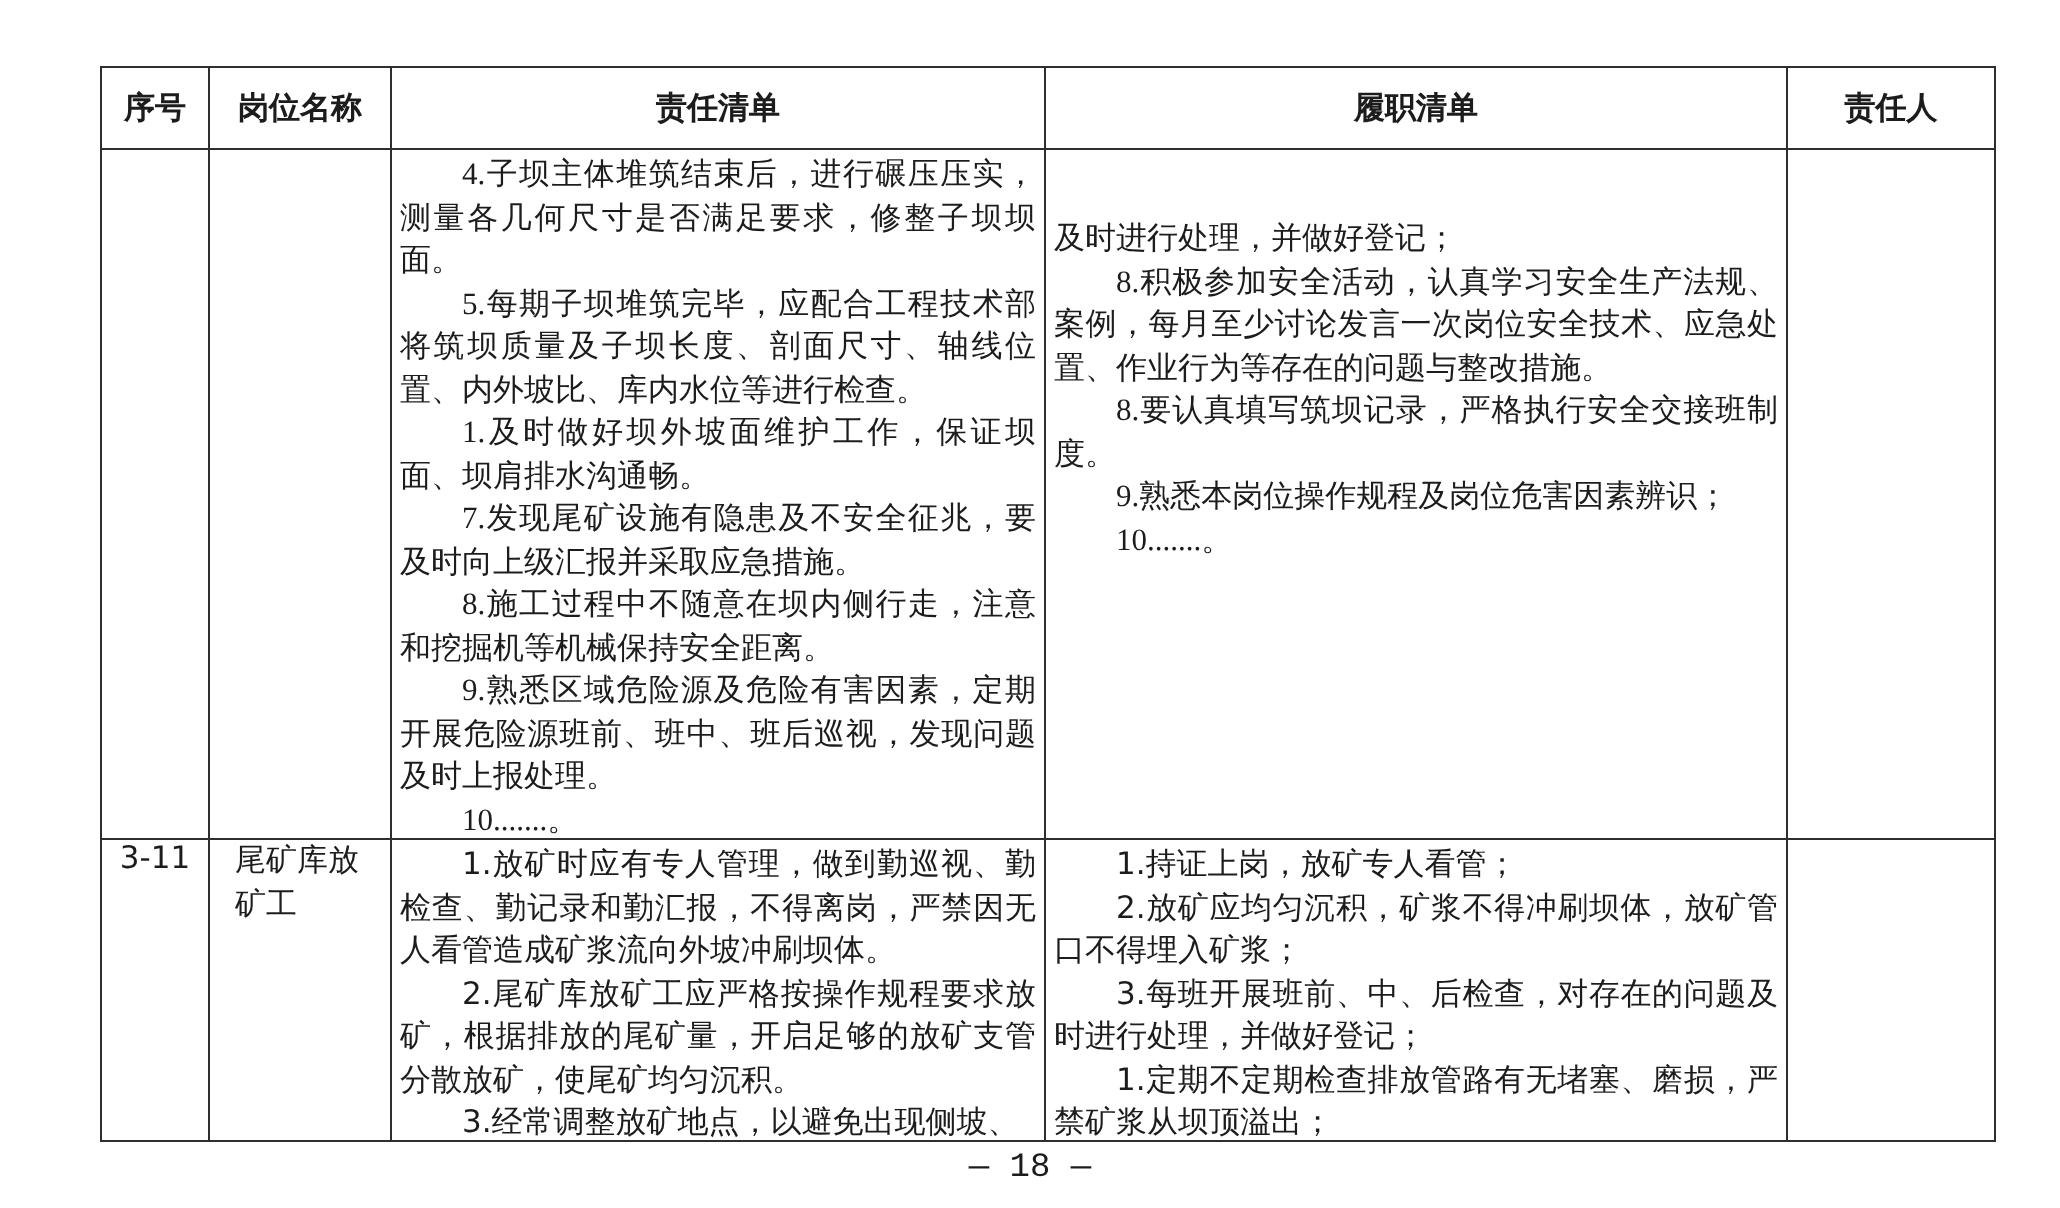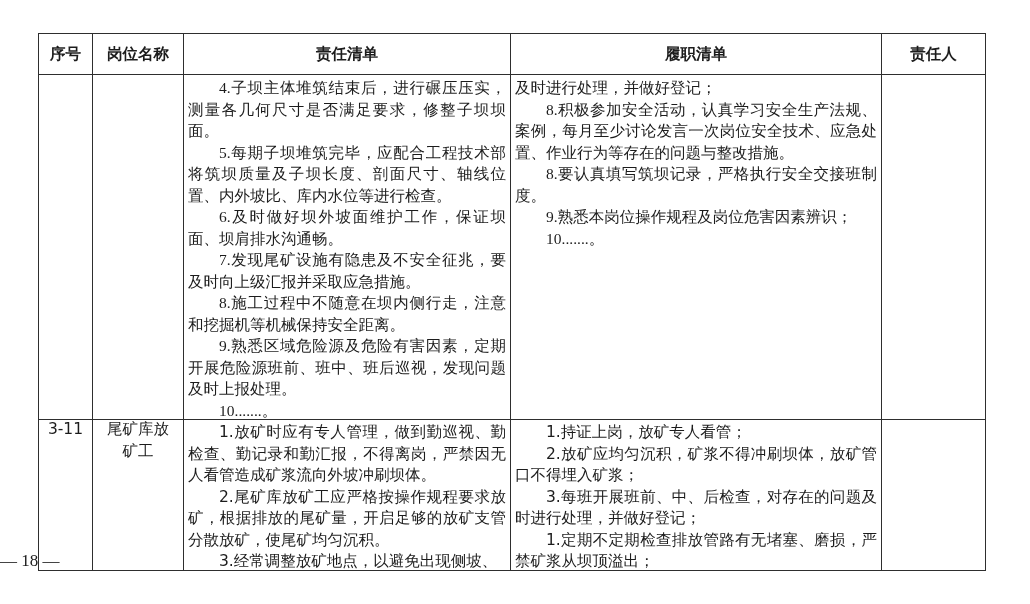--- a/index.html
+++ b/index.html
@@ -7,21 +7,21 @@
     width: 1030px;
     height: 604px;
     background: #ffffff;
     position: relative;
     overflow: hidden;
     font-family: "DejaVu Sans", sans-serif;
     color: #1c1c1c;
   }
   .duty-table {
     position: absolute;
-    left: 38px;
+    left: 50px;
     top: 33px;
     width: 947px;
     border-collapse: collapse;
     table-layout: fixed;
   }
   .duty-table th, .duty-table td {
     border: 1px solid #2e2e2e;
     padding: 0;
     font-size: 15.5px;
     vertical-align: top;
@@ -43,34 +43,34 @@
     padding: 2px 4px;
     line-height: 21.5px;
     text-align: justify;
   }
   .row-1 .cell-text { height: 340px; overflow: hidden; }
   .row-2 .cell-text { height: 146px; overflow: hidden; }
   .cell-text p {
     margin: 0;
     text-indent: 2em;
   }
-  .cell-text p.no-indent { text-indent: 0; }
+  .cell-text p.no-indent { text-indent: 0; margin-top: 32px; }
   .pos-inner {
     width: 4.2em;
     margin: 0 auto;
     line-height: 21.5px;
-    text-align: center;
-    font-family: Liberation Mono, monospace;
+    text-align: left;
   }
   .page-footer {
     position: absolute;
     left: 0;
-    top: 551px;
+    top: 575px;
     width: 1030px;
-    font-family: Liberation Serif, serif;
+    text-align: center;
+    font-family: Liberation Mono, monospace;
     font-size: 17px;
     color: #1c1c1c;
   }
 </style>
 </head>
 <body>
 
 <table class="duty-table">
   <colgroup>
     <col style="width:54px">
@@ -91,21 +91,21 @@
   <tbody>
     <tr class="row-1">
       <td class="c-seq"></td>
       <td class="c-pos">
         <div class="pos-inner"></div>
       </td>
       <td>
         <div class="cell-text">
           <p>4.子坝主体堆筑结束后，进行碾压压实，测量各几何尺寸是否满足要求，修整子坝坝面。</p>
           <p>5.每期子坝堆筑完毕，应配合工程技术部将筑坝质量及子坝长度、剖面尺寸、轴线位置、内外坡比、库内水位等进行检查。</p>
-          <p>6.及时做好坝外坡面维护工作，保证坝面、坝肩排水沟通畅。</p>
+          <p>1.及时做好坝外坡面维护工作，保证坝面、坝肩排水沟通畅。</p>
           <p>7.发现尾矿设施有隐患及不安全征兆，要及时向上级汇报并采取应急措施。</p>
           <p>8.施工过程中不随意在坝内侧行走，注意和挖掘机等机械保持安全距离。</p>
           <p>9.熟悉区域危险源及危险有害因素，定期开展危险源班前、班中、班后巡视，发现问题及时上报处理。</p>
           <p>10.......。</p>
         </div>
       </td>
       <td>
         <div class="cell-text">
           <p class="no-indent">及时进行处理，并做好登记；</p>
           <p>8.积极参加安全活动，认真学习安全生产法规、案例，每月至少讨论发言一次岗位安全技术、应急处置、作业行为等存在的问题与整改措施。</p>

